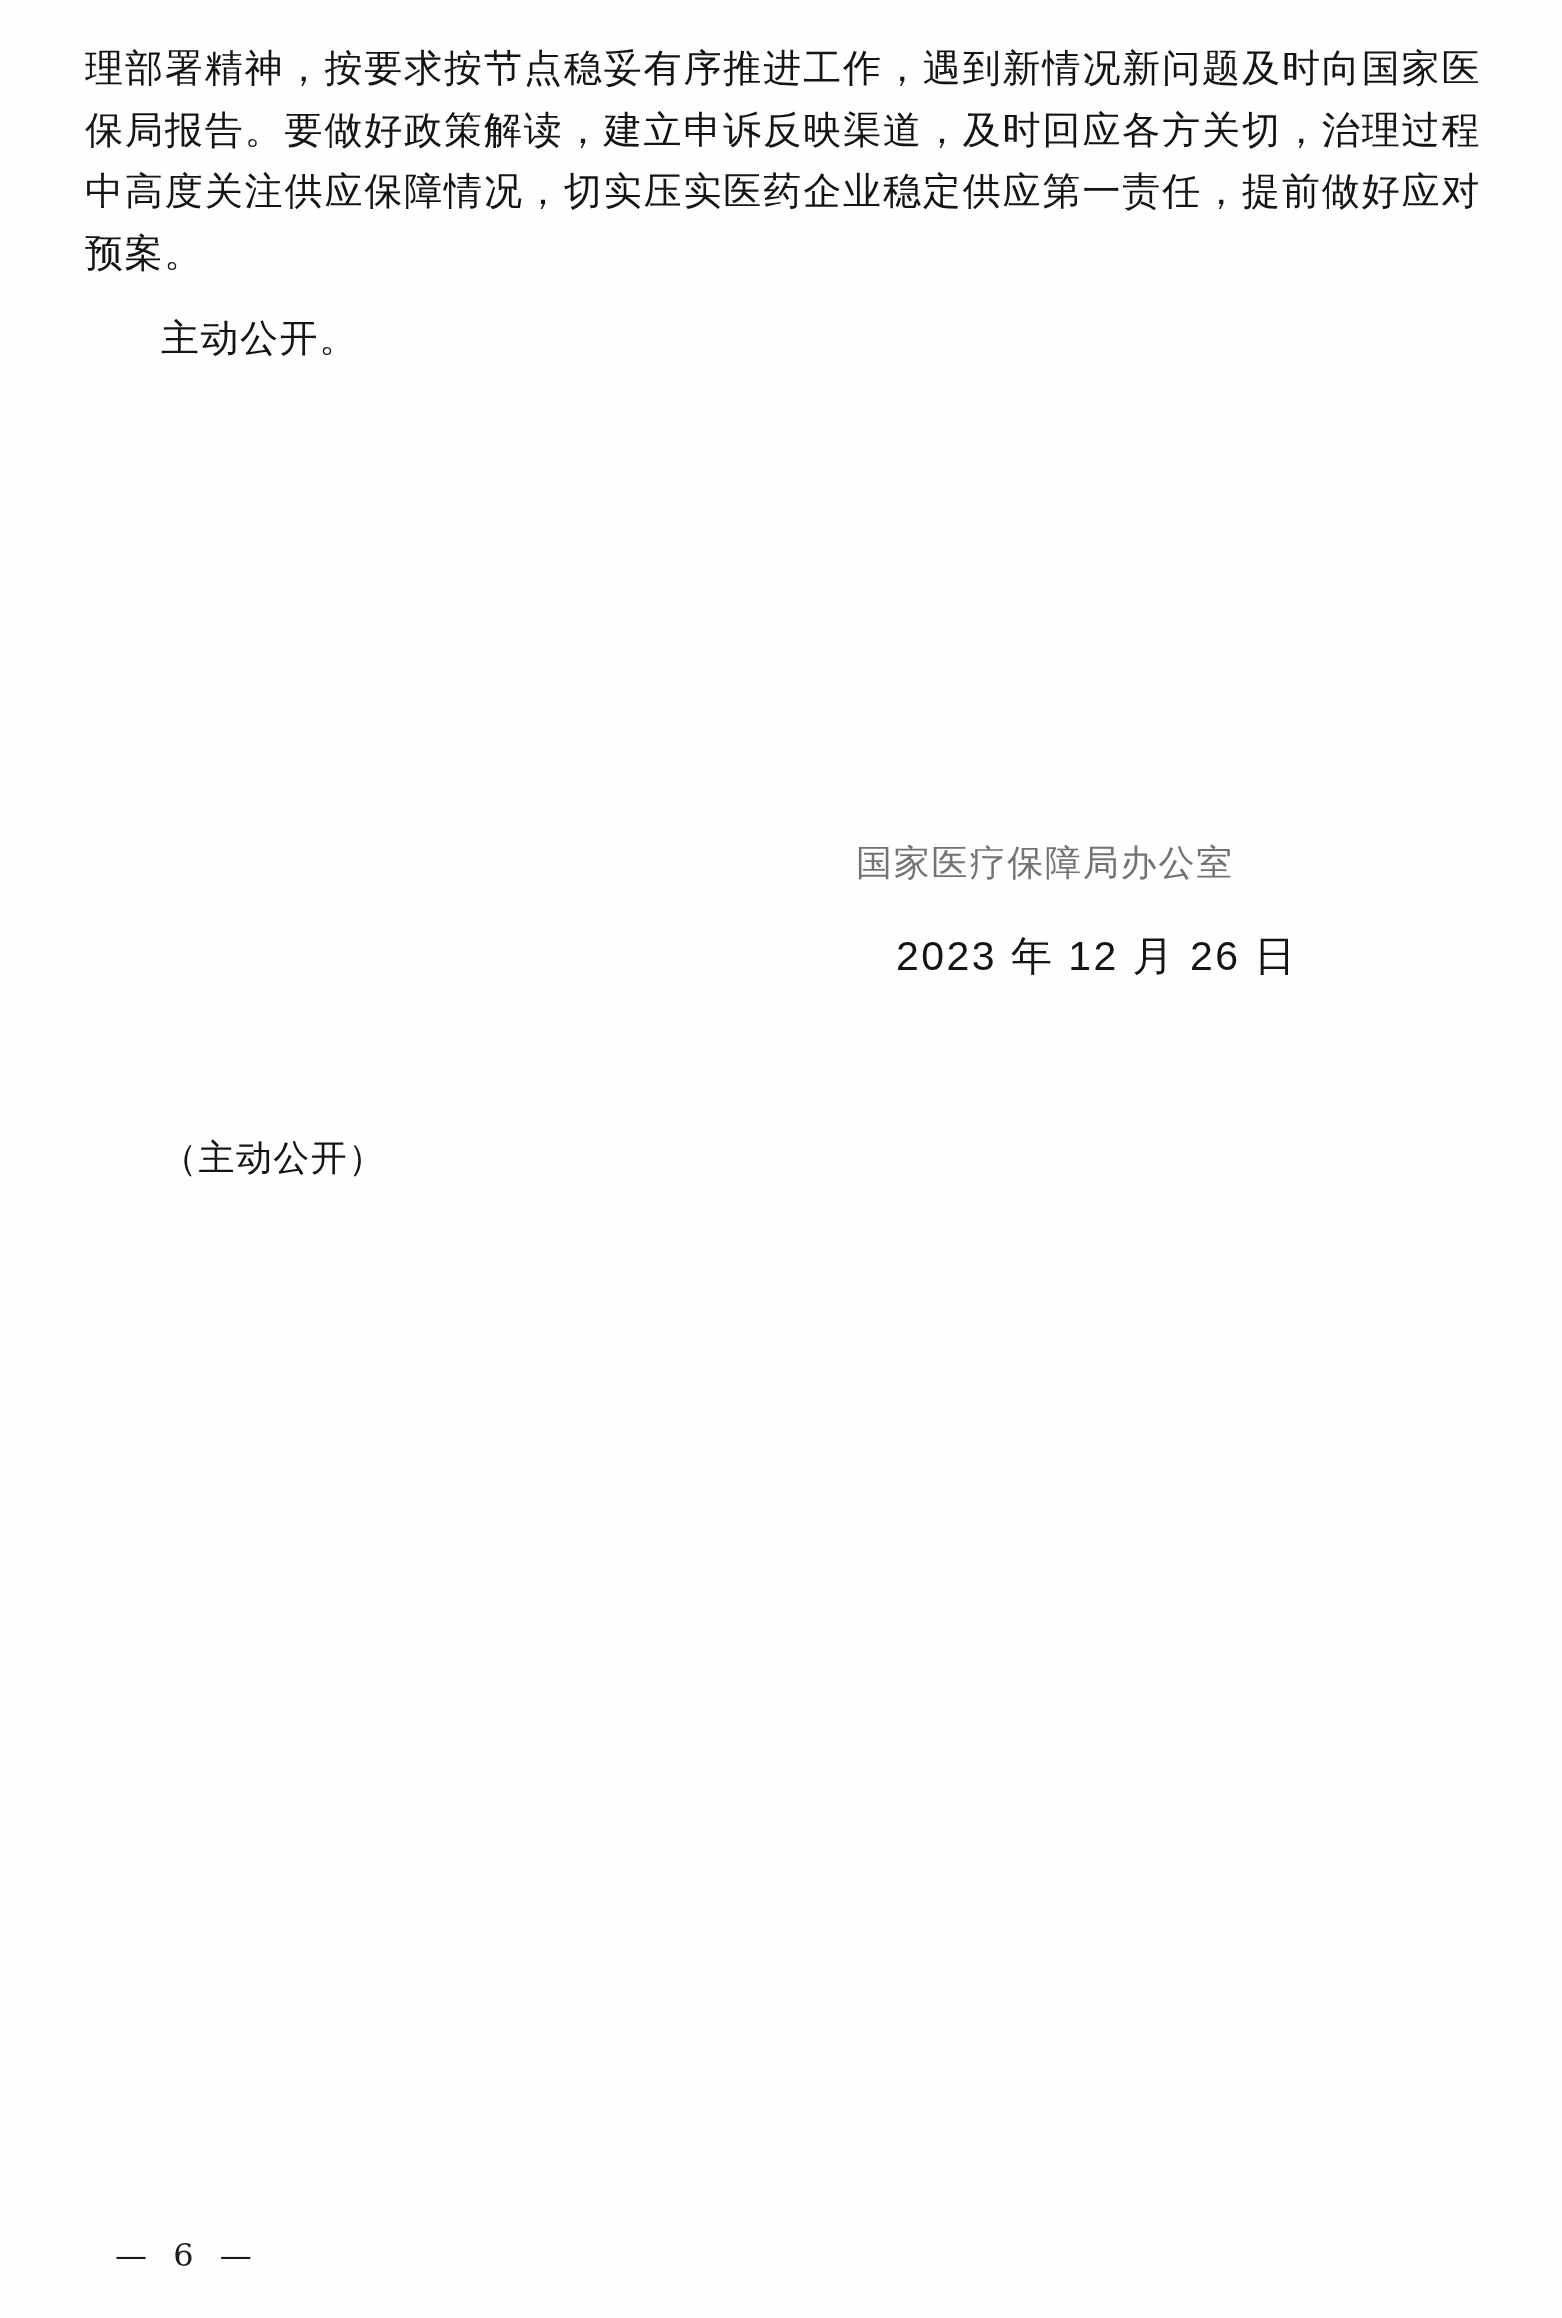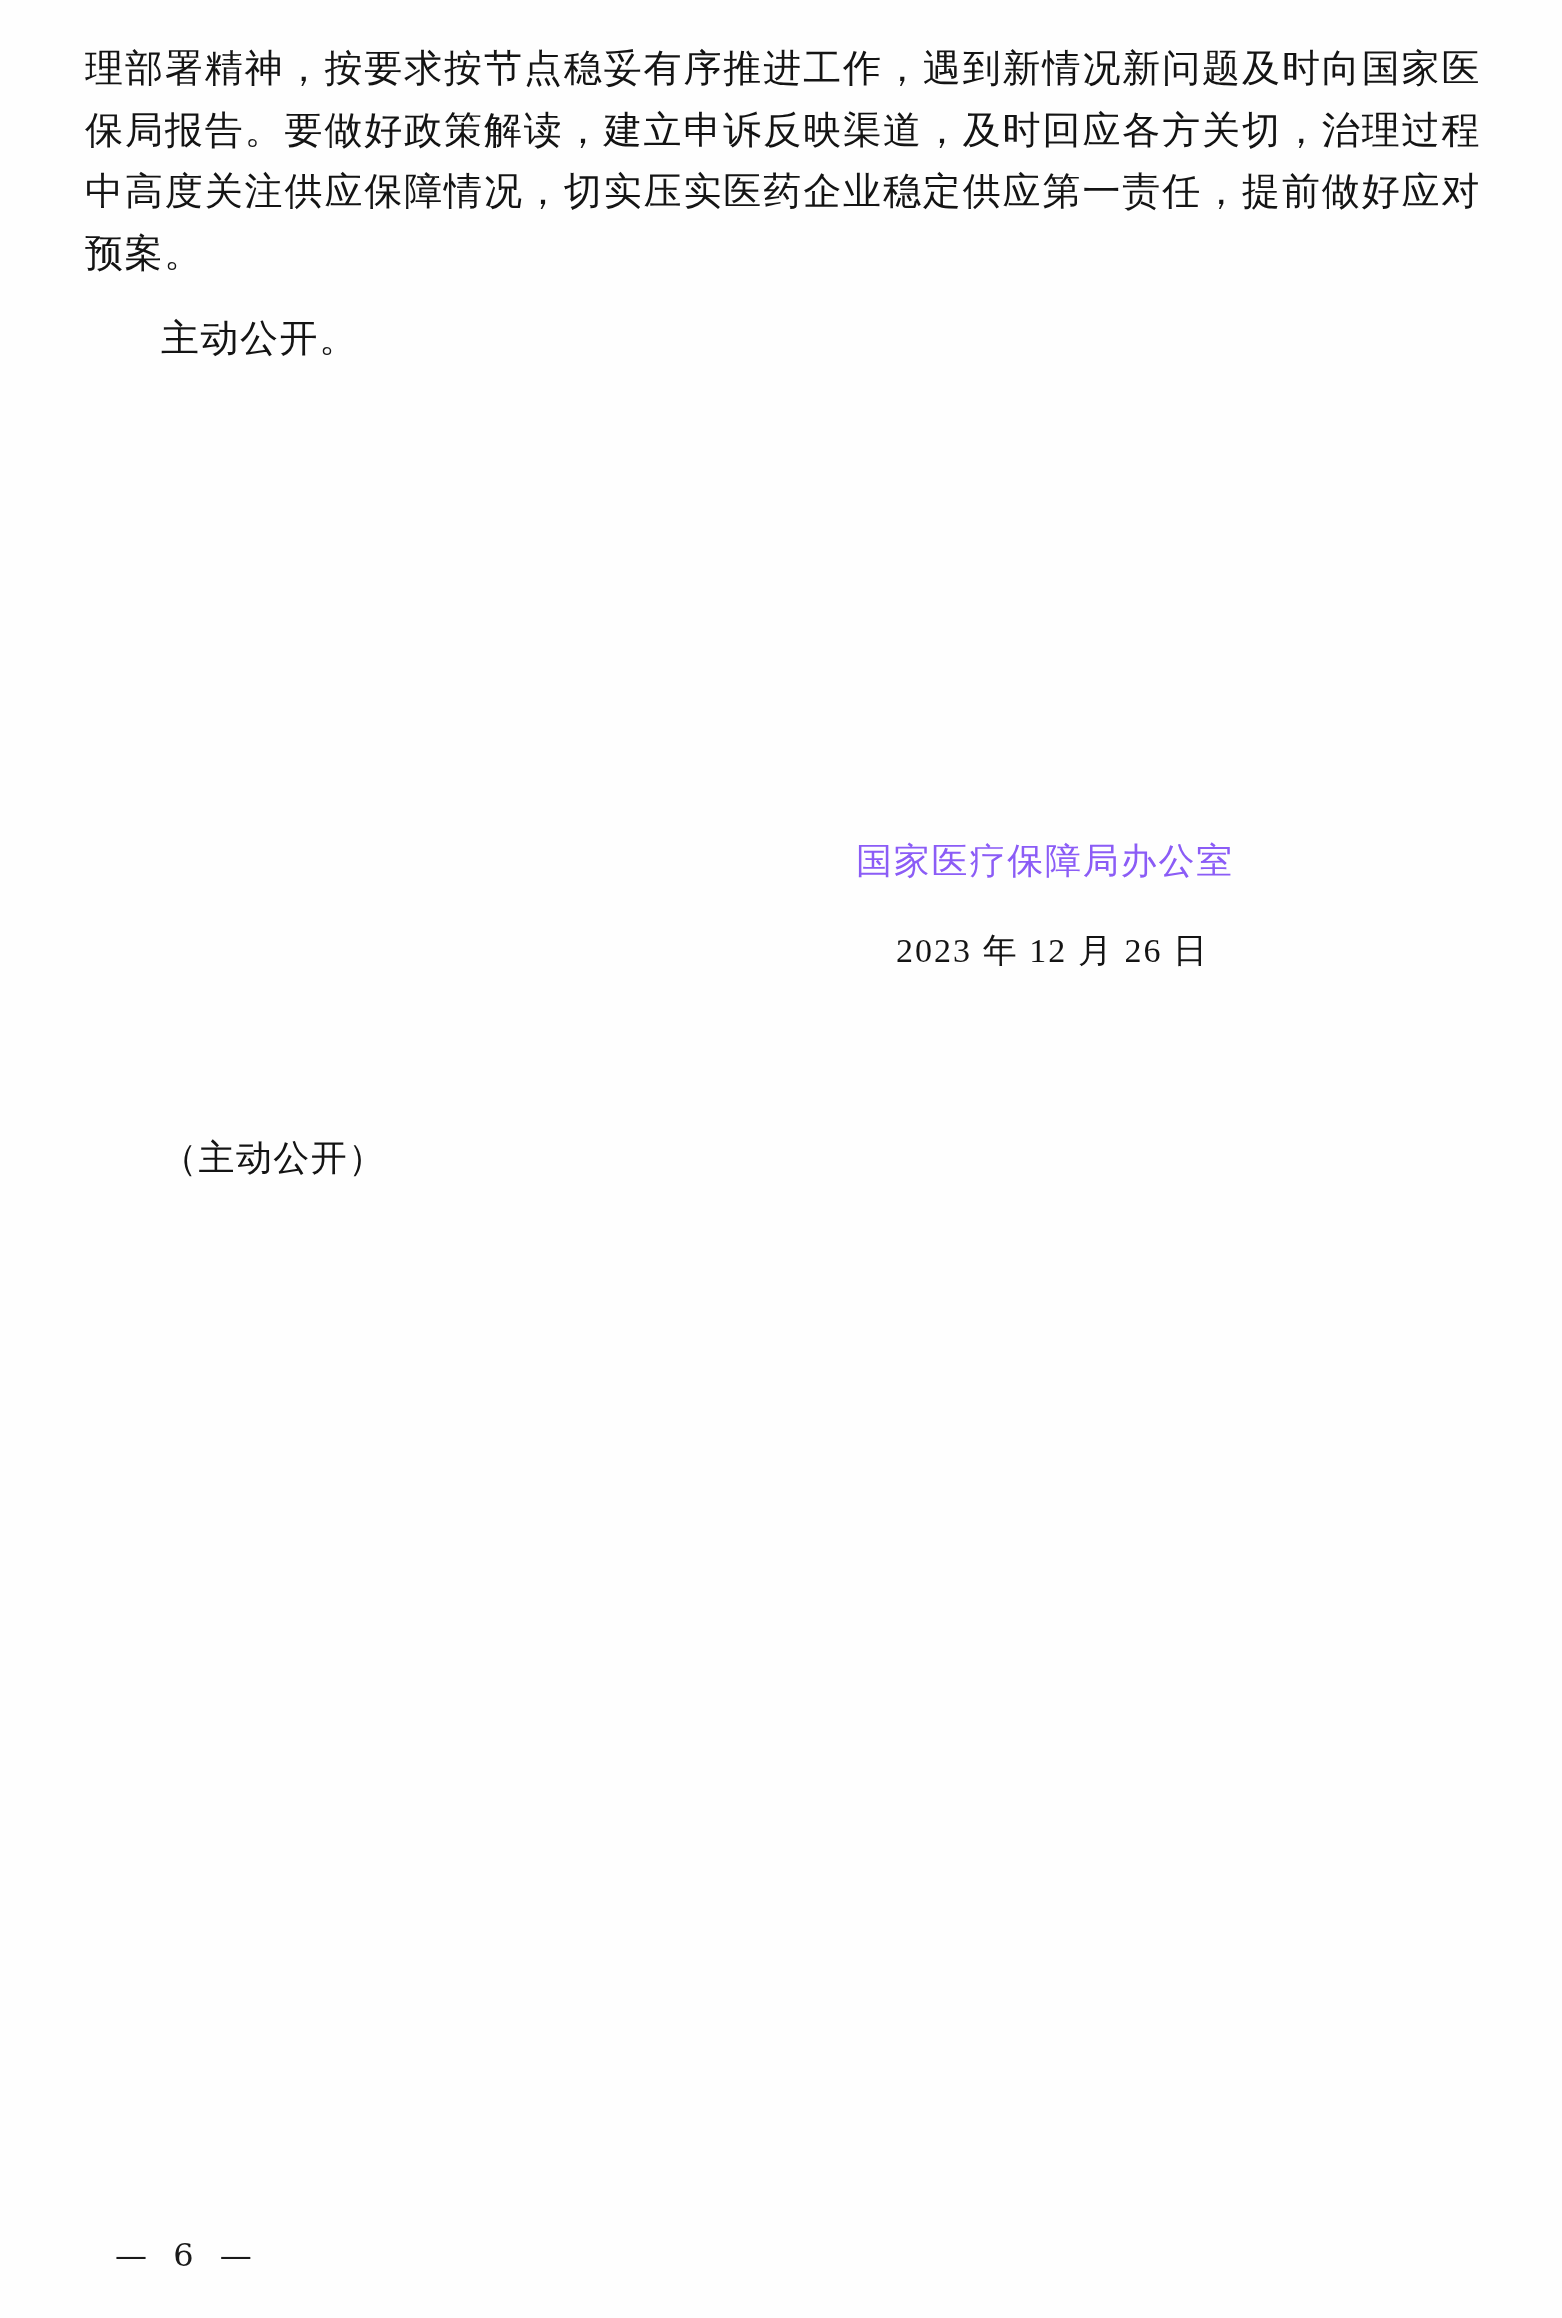--- a/index.html
+++ b/index.html
@@ -41,30 +41,30 @@
     margin-top: 24px;
   }
   .signature-block {
     position: absolute;
     left: 856px;
     top: 836px;
     width: 551px;
     text-align: left;
   }
   .sig-line {
-    font-family: Liberation Mono, monospace;
+    font-family: Liberation Serif, serif;
     font-size: 36px;
     line-height: 1.55;
     letter-spacing: 0.05em;
-    color: #8b5cf6;
+    color: #737373;
     white-space: nowrap;
   }
   .sig-date {
-    font-family: Liberation Serif, serif;
-    font-size: 34px;
+    font-family: Liberation Sans, sans-serif;
+    font-size: 41px;
     line-height: 1.55;
     letter-spacing: 0.06em;
     color: #141414;
     margin-top: 33px;
     margin-left: 40px;
     white-space: nowrap;
   }
   .disclosure {
     position: absolute;
     left: 161px;

